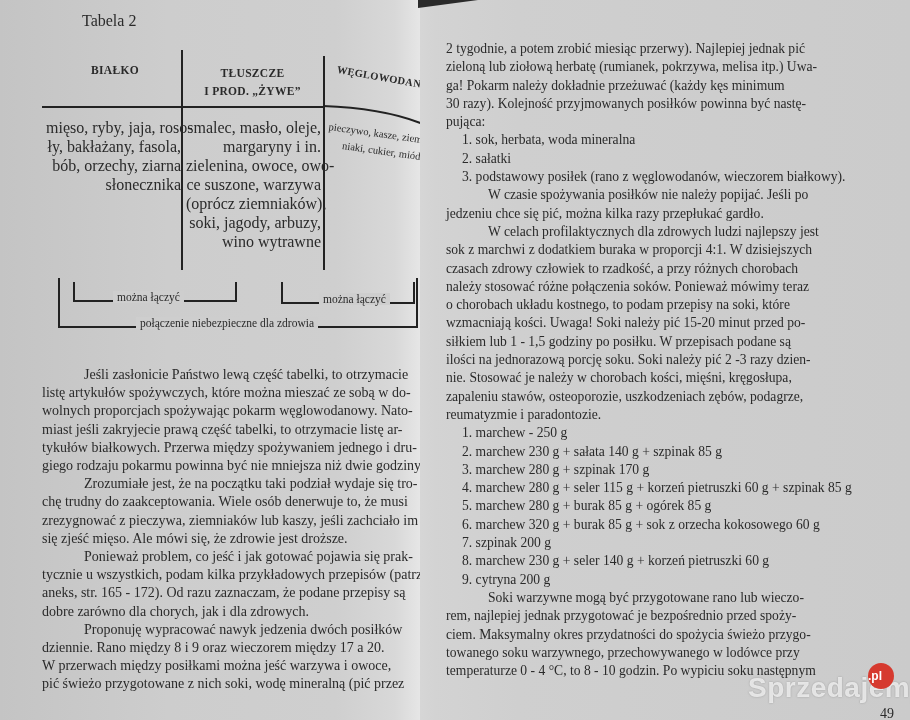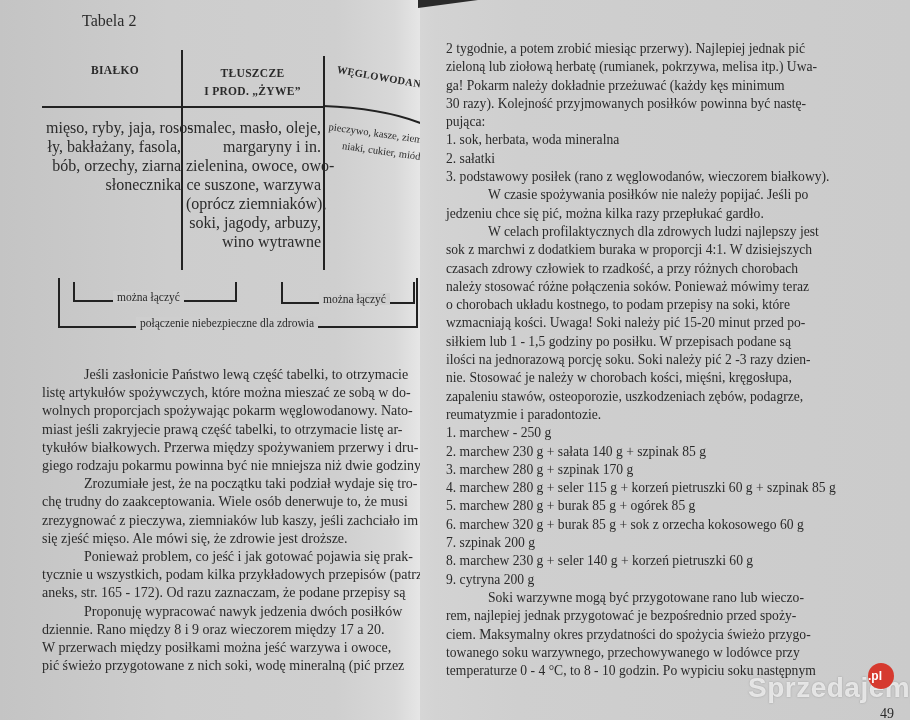--- a/index.html
+++ b/index.html
@@ -49,21 +49,21 @@
     .blabel { position: absolute; font-weight: normal; font-size: 11.5px; background: #cecece; padding: 0 4px; }
     .bl1 { left: 113px; top: 291px; }
     .bl2 { left: 319px; top: 293px; }
     .bl3 { left: 136px; top: 317px; }
 
     .body-left { position: absolute; left: 42px; top: 366px; width: 400px; font-size: 14px; line-height: 18.2px; }
     .body-right { position: absolute; left: 26px; top: 40px; width: 420px; font-size: 13.6px; line-height: 18.3px; }
     .para { margin: 0; text-align: justify; }
     .ln { display: block; white-space: nowrap; }
     .list { margin: 0; padding: 0; list-style: none; }
-    .list li { white-space: nowrap; }
+    .list li { white-space: nowrap; margin-left: 16px; }
 
     .watermark {
       position: absolute; left: 748px; top: 672px; font-family: "Liberation Sans", sans-serif;
       font-size: 28px; font-weight: bold; color: rgba(255,255,255,0.72); letter-spacing: 0.5px;
       text-shadow: 0 0 2px rgba(120,120,120,0.6);
     }
     .wm-badge {
       position: absolute; left: 868px; top: 663px; width: 26px; height: 26px; border-radius: 50%;
       background: #d63a2f; color: #fff; font-family: "Liberation Sans", sans-serif; font-size: 12px;
       font-weight: bold; line-height: 26px;
@@ -116,33 +116,34 @@
   <div class="blabel bl1">można łączyć</div>
   <div class="blabel bl2">można łączyć</div>
   <div class="blabel bl3">połączenie niebezpieczne dla zdrowia</div>
 
   <div class="body-left">
     <p class="para">
       <span class="ln" style="padding-left:42px">Jeśli zasłonicie Państwo lewą część tabelki, to otrzymacie</span>
       <span class="ln">listę artykułów spożywczych, które można mieszać ze sobą w do-</span>
       <span class="ln">wolnych proporcjach spożywając pokarm węglowodanowy. Nato-</span>
       <span class="ln">miast jeśli zakryjecie prawą część tabelki, to otrzymacie listę ar-</span>
-      <span class="ln">tykułów białkowych. Przerwa między spożywaniem przerwy i dru-</span>
+      <span class="ln">tykułów białkowych. Przerwa między spożywaniem jednego i dru-</span>
       <span class="ln">giego rodzaju pokarmu powinna być nie mniejsza niż dwie godziny.</span>
     </p>
     <p class="para">
       <span class="ln" style="padding-left:42px">Zrozumiałe jest, że na początku taki podział wydaje się tro-</span>
       <span class="ln">chę trudny do zaakceptowania. Wiele osób denerwuje to, że musi</span>
       <span class="ln">zrezygnować z pieczywa, ziemniaków lub kaszy, jeśli zachciało im</span>
       <span class="ln">się zjeść mięso. Ale mówi się, że zdrowie jest droższe.</span>
     </p>
     <p class="para">
       <span class="ln" style="padding-left:42px">Ponieważ problem, co jeść i jak gotować pojawia się prak-</span>
       <span class="ln">tycznie u wszystkich, podam kilka przykładowych przepisów (patrz</span>
       <span class="ln">aneks, str. 165 - 172). Od razu zaznaczam, że podane przepisy są</span>
+      <span class="ln">dobre zarówno dla chorych, jak i dla zdrowych.</span>
     </p>
     <p class="para">
       <span class="ln" style="padding-left:42px">Proponuję wypracować nawyk jedzenia dwóch posiłków</span>
       <span class="ln">dziennie. Rano między 8 i 9 oraz wieczorem między 17 a 20.</span>
       <span class="ln">W przerwach między posiłkami można jeść warzywa i owoce,</span>
       <span class="ln">pić świeżo przygotowane z nich soki, wodę mineralną (pić przez</span>
     </p>
   </div>
 </div>
 

